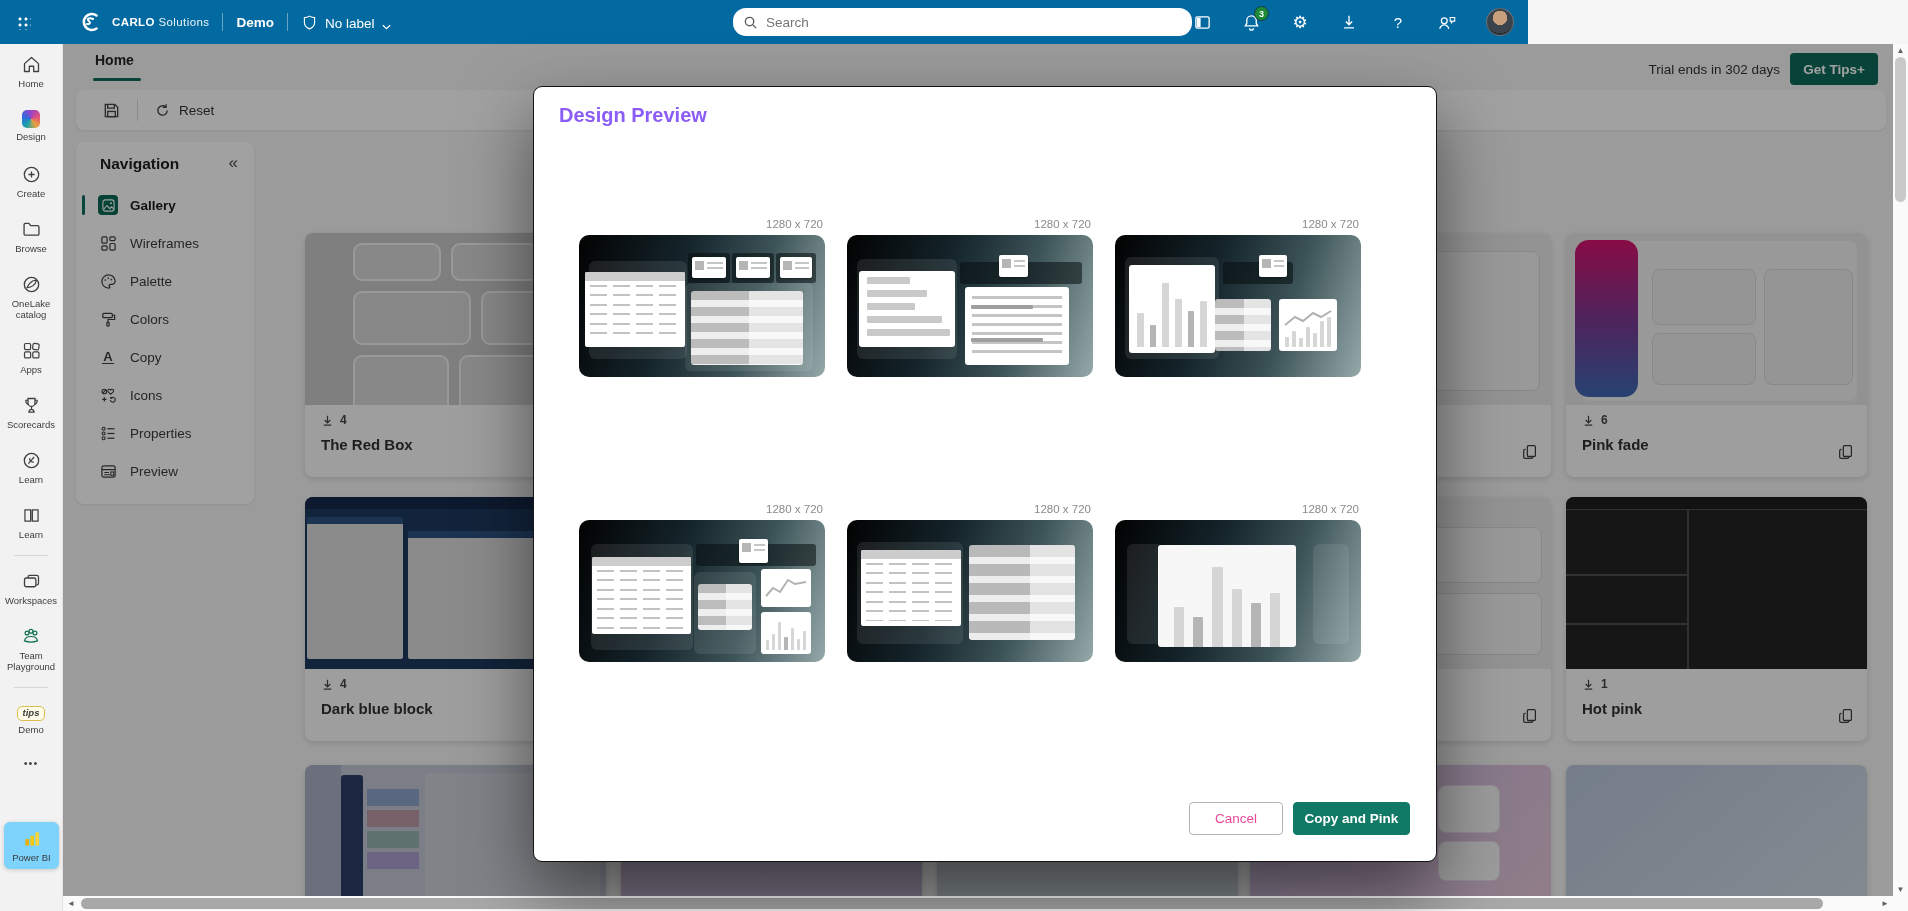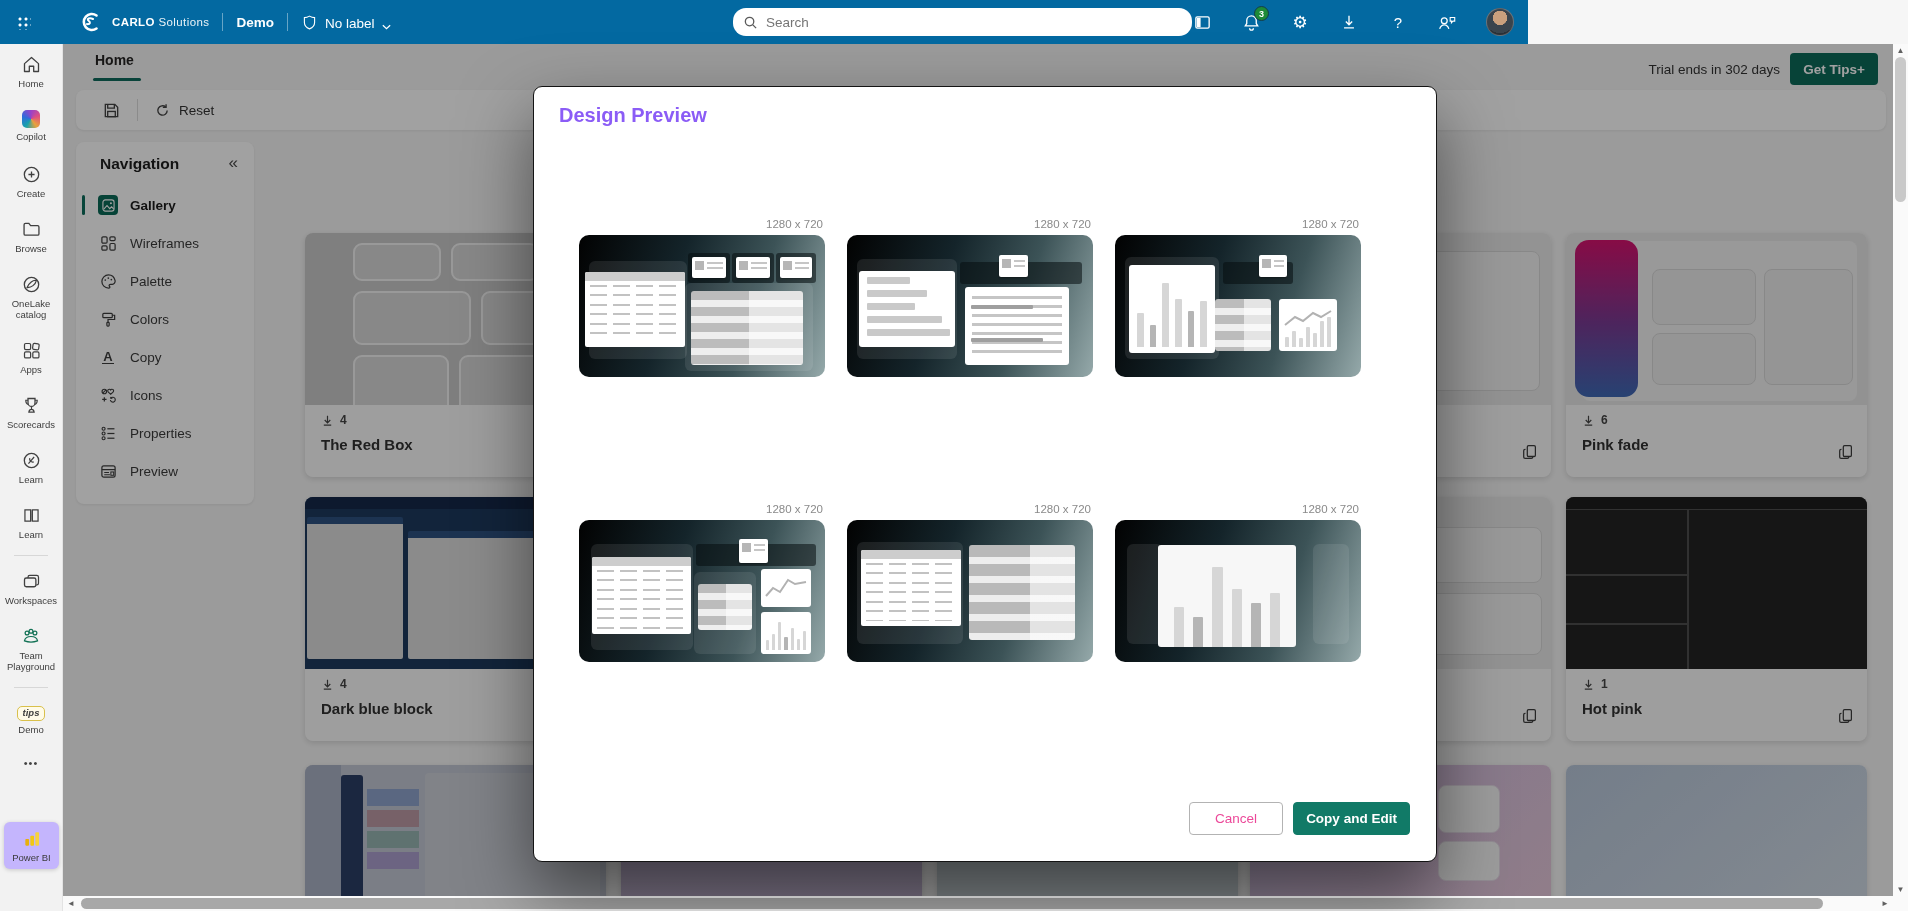--- a/index.html
+++ b/index.html
@@ -27,21 +27,21 @@
 
   
   #rail{position:absolute;left:0;top:44px;width:63px;bottom:0;background:#f2f2f2;border-right:1px solid #e3e3e3;z-index:40;display:flex;flex-direction:column;align-items:center}
   .rail-item{width:63px;height:55px;display:flex;flex-direction:column;align-items:center;justify-content:center;gap:4px;cursor:pointer}
   .rail-item.tall{height:66px}
   .rail-item span{font-size:9.5px;color:#3d3d3d;text-align:center;line-height:1.15}
   .rail-div{width:34px;height:1px;background:#d7d7d7;margin:5px 0}
   .copilot-ic{width:18px;height:18px;border-radius:5px;background:conic-gradient(from 215deg,#18a2ab,#2f6bdb,#9a41c9,#e0517e,#e8a23c,#18a2ab)}
   .tipsbadge{display:inline-block;padding:1px 5px;border:1.5px solid #d9c04b;border-radius:5px;background:#fffbe8;color:#8f7310;font-style:italic;font-size:9.5px;font-weight:700}
   .raildots{font-size:11px;color:#444;letter-spacing:1px;height:30px;display:flex;align-items:center;cursor:pointer}
-  .pbicard{position:absolute;left:4px;bottom:42px;width:55px;height:47px;background:#c4b5fd;border-radius:6px;box-shadow:0 1px 4px rgba(0,0,0,.18);display:flex;flex-direction:column;align-items:center;justify-content:center;gap:3px;cursor:pointer}
+  .pbicard{position:absolute;left:4px;bottom:42px;width:55px;height:47px;background:#7dd3fc;border-radius:6px;box-shadow:0 1px 4px rgba(0,0,0,.18);display:flex;flex-direction:column;align-items:center;justify-content:center;gap:3px;cursor:pointer}
   .pbicard span{font-size:9.5px;color:#3b3b3b}
 
   
   #content{position:absolute;left:63px;top:44px;right:0;bottom:0;background:#f6f6f6;overflow:hidden}
   .hometab{position:absolute;left:32px;top:8px;font-size:14px;font-weight:700;color:#252423;cursor:pointer}
   .tabline{position:absolute;left:30px;top:34px;width:48px;height:3px;border-radius:2px;background:#0f6a5c}
   .trialtxt{position:absolute;left:1577px;top:18px;width:140px;font-size:13.5px;color:#333;text-align:right}
   .gettips{position:absolute;left:1727px;top:9px;width:88px;height:32px;background:#0c6a5a;color:#fff;border:none;border-radius:4px;font-size:13.5px;font-weight:600;font-family:"Liberation Sans",sans-serif;cursor:pointer}
   .toolbar{position:absolute;left:13px;top:46px;width:1810px;height:40px;background:#fff;border-radius:8px;box-shadow:0 1px 3px rgba(0,0,0,.08);display:flex;align-items:center}
   .tool-div{width:1px;height:22px;background:#dcdcdc;margin:0 16px}
@@ -183,21 +183,21 @@
 
   <div id="rail">
     <div class="rail-item">
       <svg width="21" height="21" viewBox="0 0 24 24">
           <path d="M4 11 12 4l8 7v9h-5.5v-6h-5v6H4z" fill="none" stroke="#404040" stroke-width="1.5" stroke-linejoin="round"></path>
         </svg>
       <span>Home</span>
     </div>
     <div class="rail-item">
       <div class="copilot-ic"></div>
-      <span>Copilot</span>
+      <span>Design</span>
     </div>
     <div class="rail-item">
       <svg width="21" height="21" viewBox="0 0 24 24">
           <circle cx="12" cy="12" r="8.2" fill="none" stroke="#404040" stroke-width="1.5"></circle>
           <path d="M12 8.5v7M8.5 12h7" stroke="#404040" stroke-width="1.5"></path>
         </svg>
       <span>Create</span>
     </div>
     <div class="rail-item">
       <svg width="21" height="21" viewBox="0 0 24 24">
@@ -680,17 +680,17 @@
                 <i class="dk" style="height:44px"></i>
                 <i style="height:54px"></i>
             </div>
           </div>
         </div>
       </div>
     </div>
 
     <div class="mfoot">
       <div class="btn cancel">Cancel</div>
-      <div class="btn confirm">Copy and Edit</div>
+      <div class="btn confirm">Copy and Pink</div>
     </div>
   </div>
 
 </div>
 
 </body></html>

